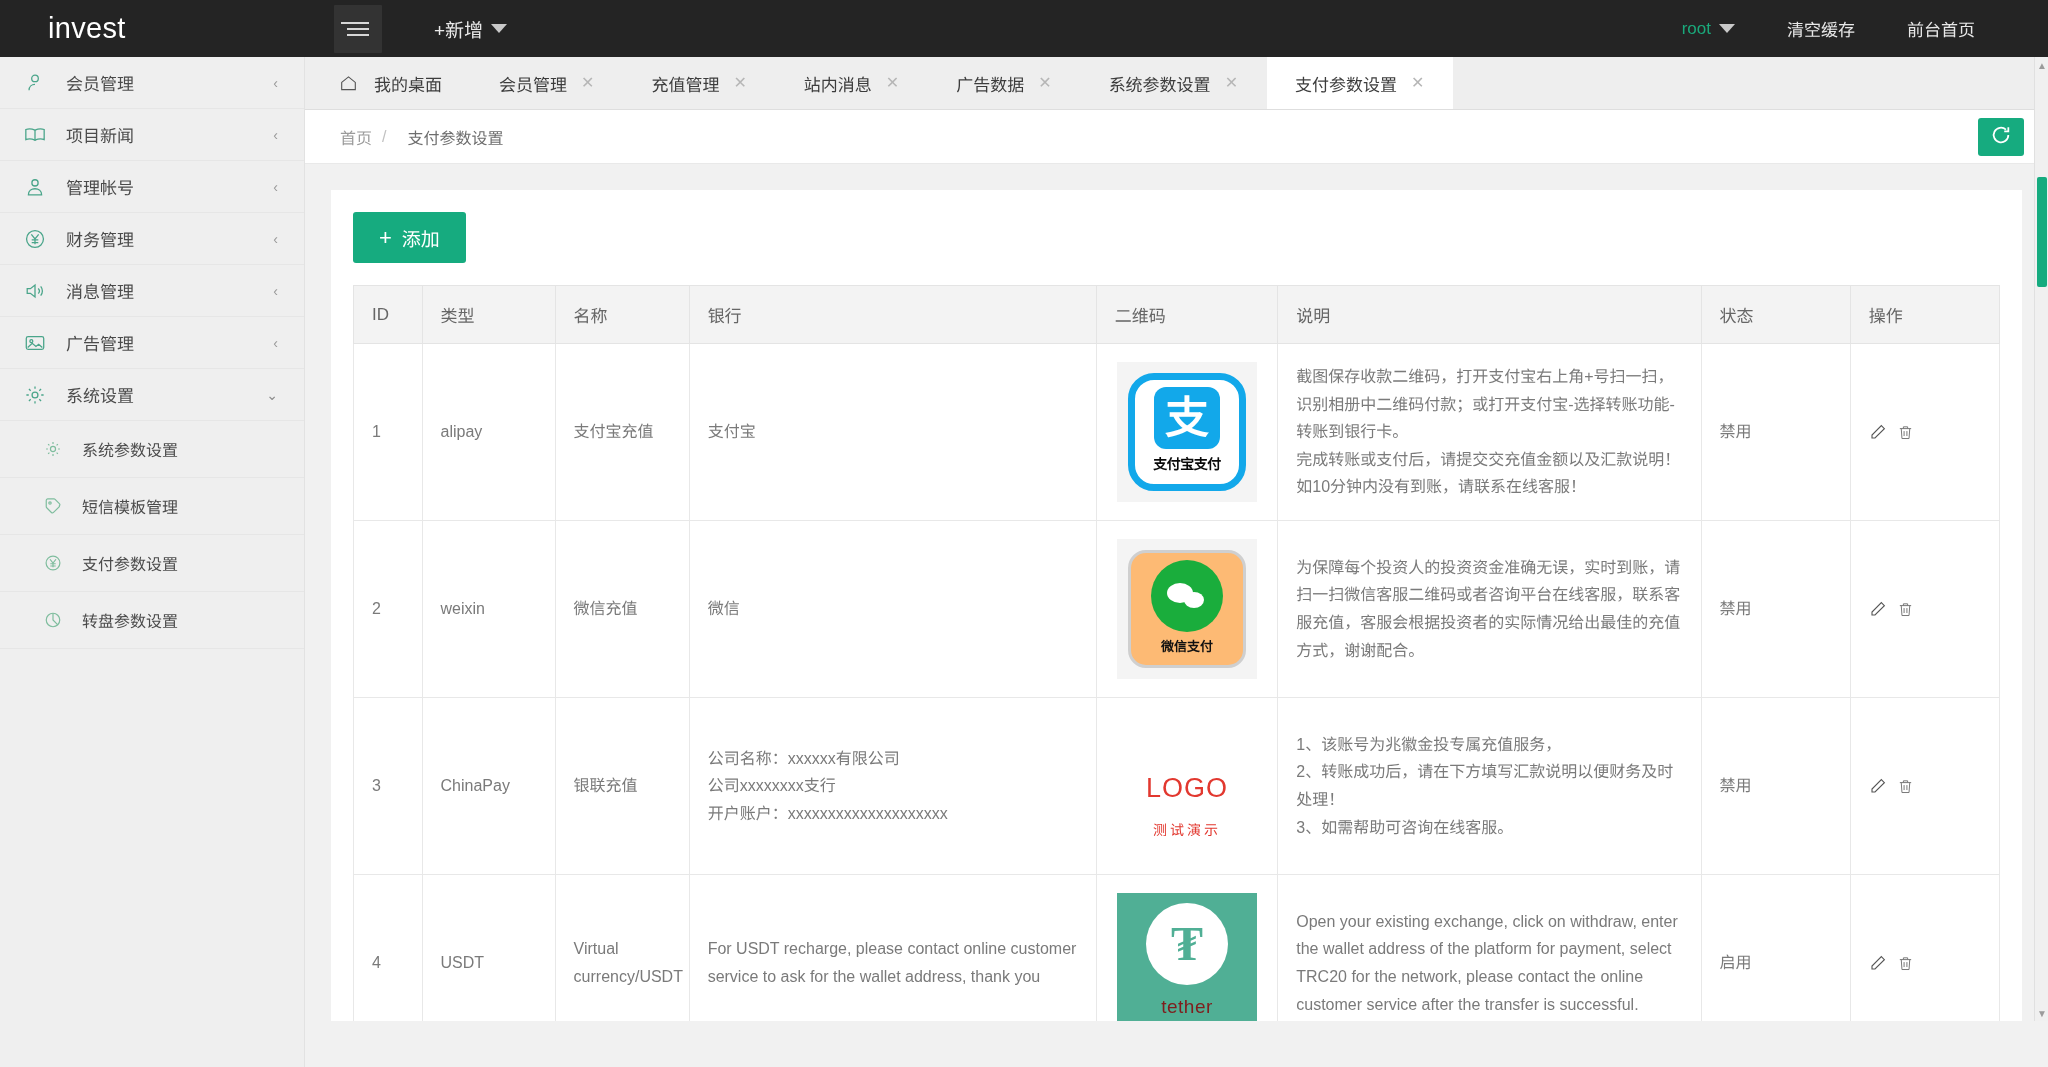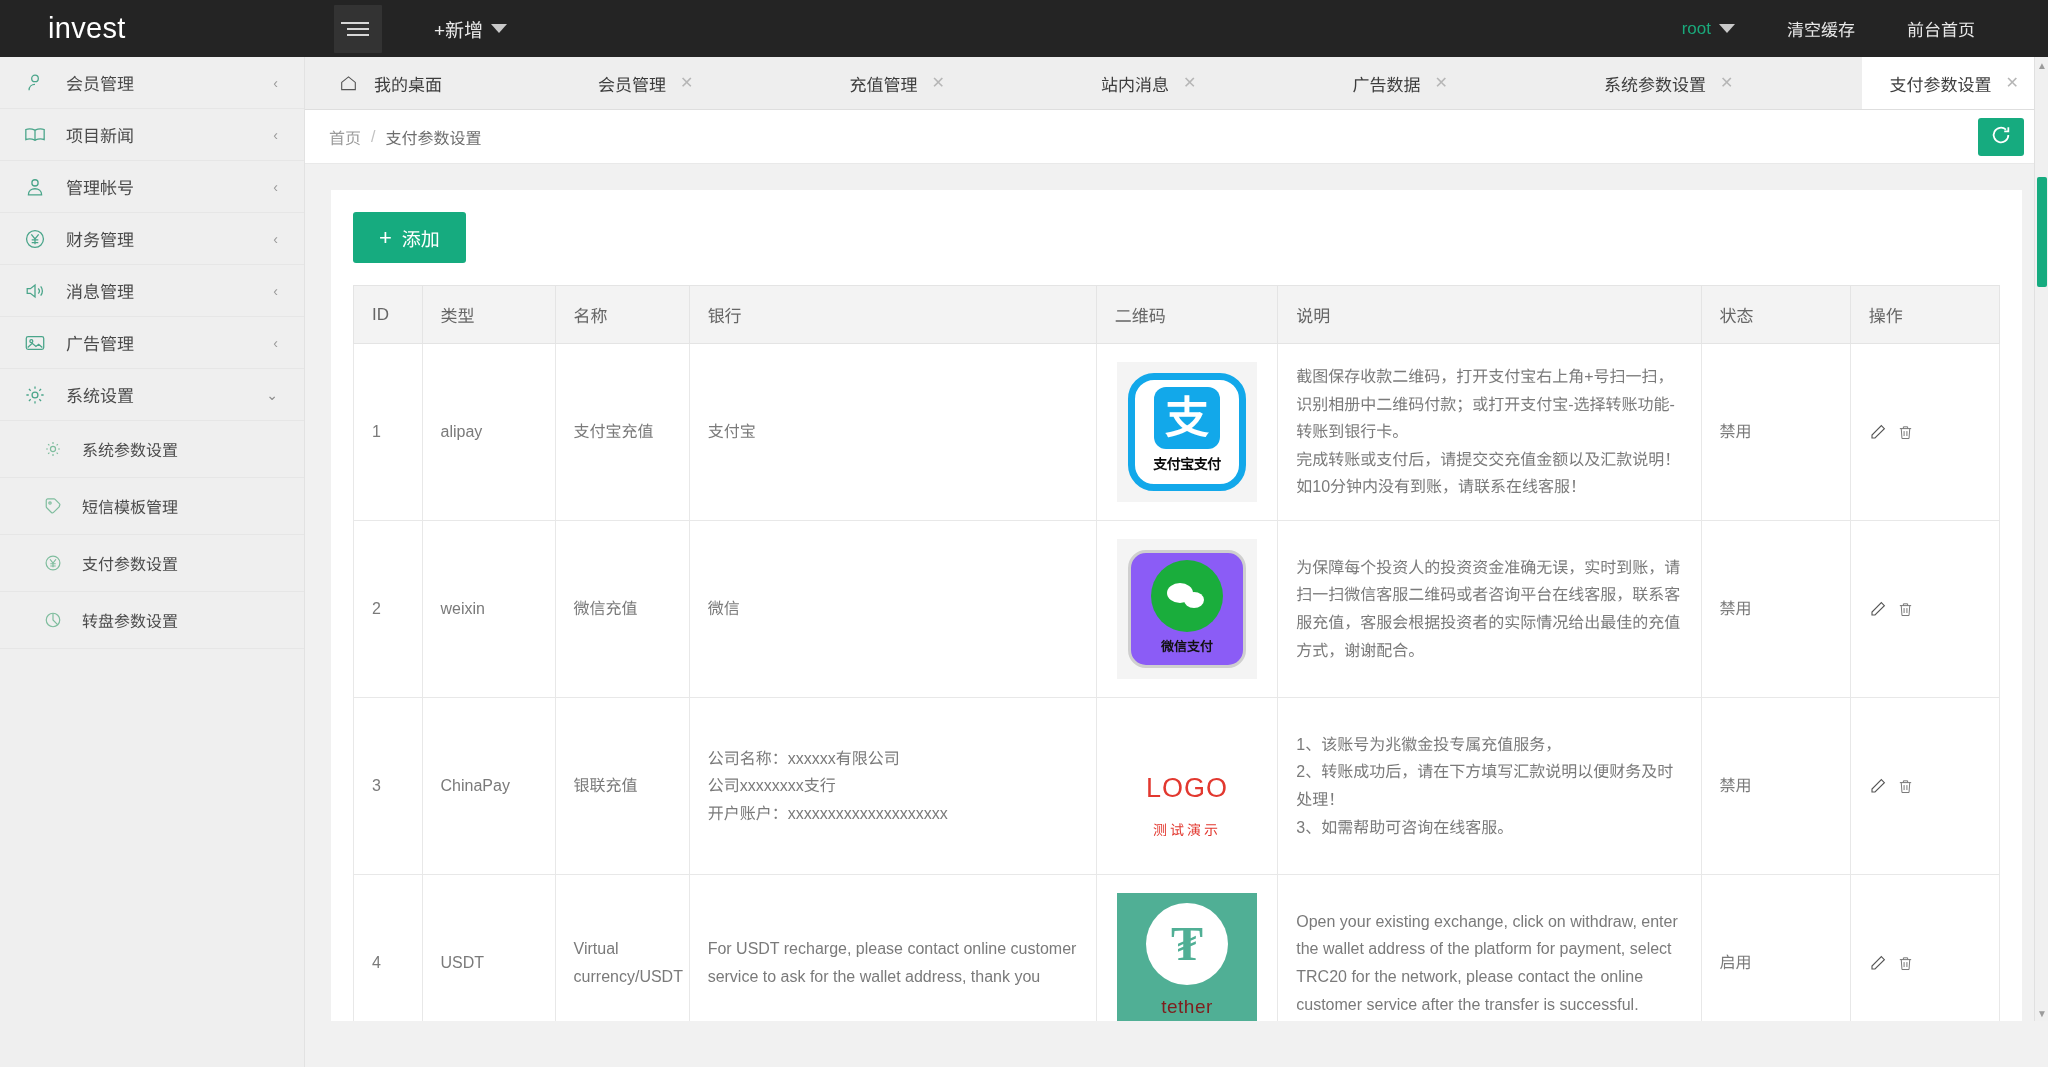--- a/index.html
+++ b/index.html
@@ -73,36 +73,36 @@
   }
   .submenu-item .si-label { padding-left: 12px; }
 
   
   .content {
     position: absolute; top: 57px; left: 305px; right: 0; bottom: 46px;
     background: #f1f1f1; overflow: hidden;
   }
   .tabbar {
     height: 53px; background: #eeeeee; border-bottom: 1px solid #dedede;
-    display: flex; align-items: stretch; padding-left: 6px; justify-content: space-between;
+    display: flex; align-items: stretch; padding-left: 6px;
   }
   .tab {
     display: flex; align-items: center; gap: 14px; padding: 0 28px;
     font-size: 17px; color: #3c3c3c; cursor: pointer; position: relative;
     border-right: 1px solid transparent;
   }
   .tab.active { background: #ffffff; }
   .tab .tab-close { color: #b6b6b6; font-size: 16px; line-height: 1; }
   .home-icon { display: inline-flex; margin-right: 2px; }
 
   .breadcrumb-bar {
     height: 54px; background: #fff; border-bottom: 1px solid #e9e9e9;
     display: flex; align-items: center; padding: 0 24px 0 24px;
   }
-  .crumb { color: #9b9b9b; font-size: 16px; }
+  .crumb { color: #9b9b9b; font-size: 16px; margin-left: 11px; }
   .crumb.sep { margin: 0 10px; color: #c2c2c2; }
   .crumb.current { color: #6d6d6d; }
   .refresh-btn {
     margin-left: auto; width: 46px; height: 38px; background: #16ab7f;
     border-radius: 3px; display: flex; align-items: center;
     justify-content: center; cursor: pointer; color: #fff;
   }
 
   .panel-wrap { padding: 26px 26px 0 26px; height: calc(100% - 107px); overflow: hidden; }
   .panel { background: #fff; min-height: 100%; padding: 22px 22px 0 22px; }
@@ -147,21 +147,21 @@
     background: #fff; display: flex; flex-direction: column; align-items: center;
     justify-content: center; gap: 3px;
   }
   .ali-sq {
     width: 66px; height: 62px; background: #12a8ea; border-radius: 12px;
     display: flex; align-items: center; justify-content: center;
     color: #fff; font-size: 44px; font-weight: bold; line-height: 1;
   }
   .ali-txt { font-size: 14px; color: #0a0a0a; font-weight: bold; letter-spacing: -0.5px; }
   .wx-badge {
-    width: 118px; height: 118px; border-radius: 18px; background: #8b5cf6;
+    width: 118px; height: 118px; border-radius: 18px; background: #fdba74;
     border: 3px solid #cfcfcf; display: flex; flex-direction: column;
     align-items: center; justify-content: center; gap: 4px;
   }
   .wx-circle {
     width: 72px; height: 72px; border-radius: 50%; background: #1aad3c;
     display: flex; align-items: center; justify-content: center;
   }
   .wx-bubble { position: relative; width: 40px; height: 26px; }
   .wx-bubble::before, .wx-bubble::after {
     content: ""; position: absolute; background: #fff; border-radius: 50%;

